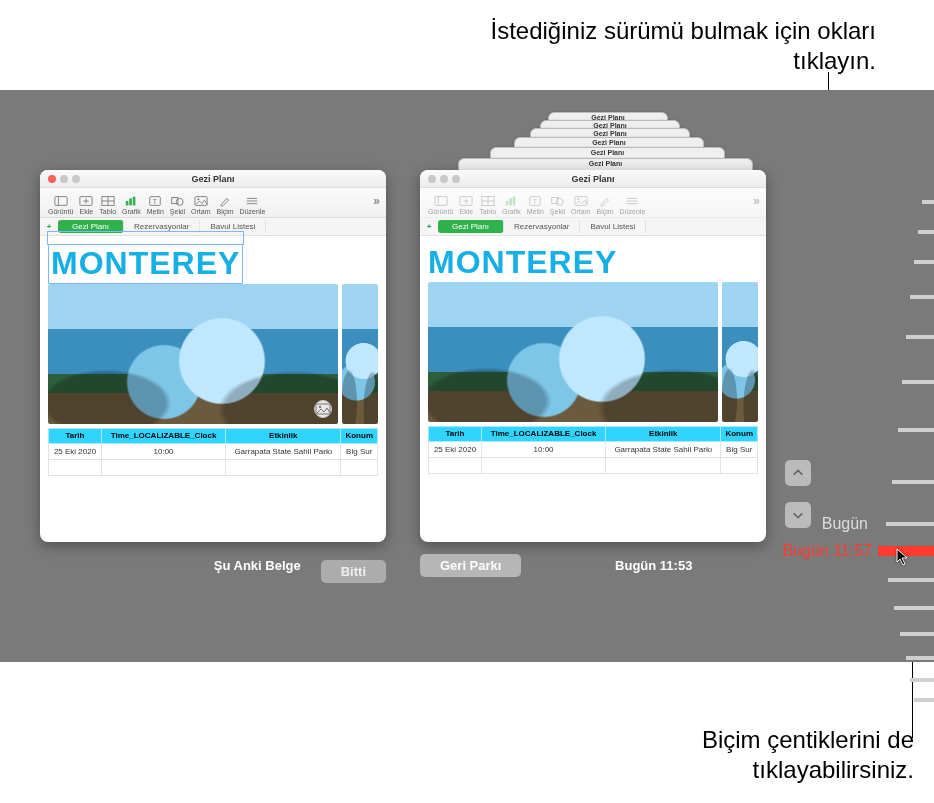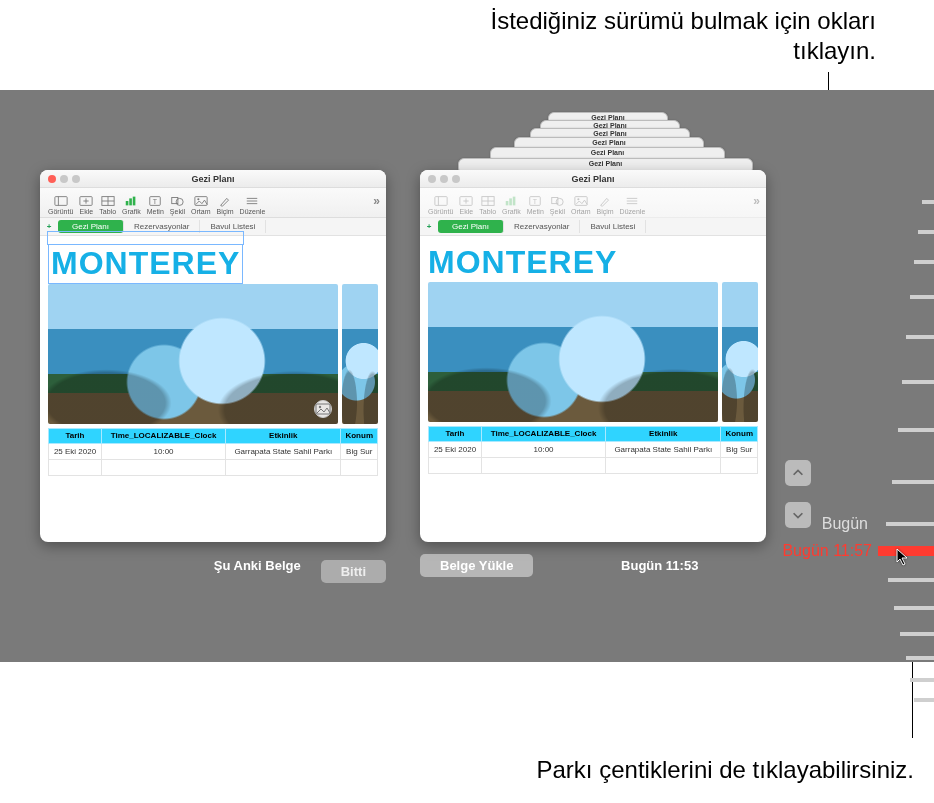--- a/index.html
+++ b/index.html
@@ -12,21 +12,21 @@
     overflow: hidden;
   }
   .annotation {
     position: absolute;
     font-size: 24px;
     color: #000;
     text-align: right;
     line-height: 1.25;
     font-weight: 400;
   }
-  .ann-top { top: 6px; right: 58px; width: 400px; }
+  .ann-top { top: 16px; right: 58px; width: 400px; }
   .ann-bot { bottom: 18px; right: 20px; width: 380px; }
 
   .callout-line { position: absolute; background: #000; }
   .line-top-v  { width: 1px; height: 400px; left: 828px; top: 72px; }
   .line-top-h1 { height: 1px; width: 13px; left: 815px; top: 474px; }
   .line-top-h2 { height: 1px; width: 13px; left: 815px; top: 521px; }
   .line-top-join-v { width: 1px; height: 48px; left: 828px; top: 474px; }
 
   .line-bot-v { width: 1px; height: 150px; left: 912px; top: 588px; }
 
@@ -261,21 +261,21 @@
   .cursor {
     position: absolute;
     width: 14px; height: 18px;
   }
   .cursor svg { width: 14px; height: 18px; filter: drop-shadow(0 0 1px rgba(0,0,0,.6)); }
 </style>
 </head>
 <body>
 
 <div class="annotation ann-top">İstediğiniz sürümü bulmak için okları tıklayın.</div>
-<div class="annotation ann-bot">Parkı çentiklerini de tıklayabilirsiniz.</div>
+<div class="annotation ann-bot">Biçim çentiklerini de tıklayabilirsiniz.</div>
 
 <div class="callout-line line-top-v"></div>
 <div class="callout-line line-top-h1"></div>
 <div class="callout-line line-top-h2"></div>
 <div class="callout-line line-top-join-v"></div>
 <div class="callout-line line-bot-v"></div>
 
 <div class="stage">
 
   <div class="ghost" style="left:548px; top:22px; width:120px; height:16px;">
@@ -603,21 +603,21 @@
       </svg>
   </div>
 
   <div class="footer-row">
     <div class="footer-left">
       <span class="spacer"></span>
       <span class="footer-label">Şu Anki Belge</span>
       <button class="btn btn-muted">Bitti</button>
     </div>
     <div class="footer-right">
-      <button class="btn btn-solid">Belge Yükle</button>
+      <button class="btn btn-solid">Geri Parkı</button>
       <span class="spacer"></span>
       <span class="footer-label">Bugün 11:53</span>
       <span class="spacer"></span>
     </div>
   </div>
 
   <div class="ticks">
     <div class="tick" style="top:0px;  width:12px;"></div>
     <div class="tick" style="top:30px; width:16px;"></div>
     <div class="tick" style="top:60px; width:20px;"></div>

